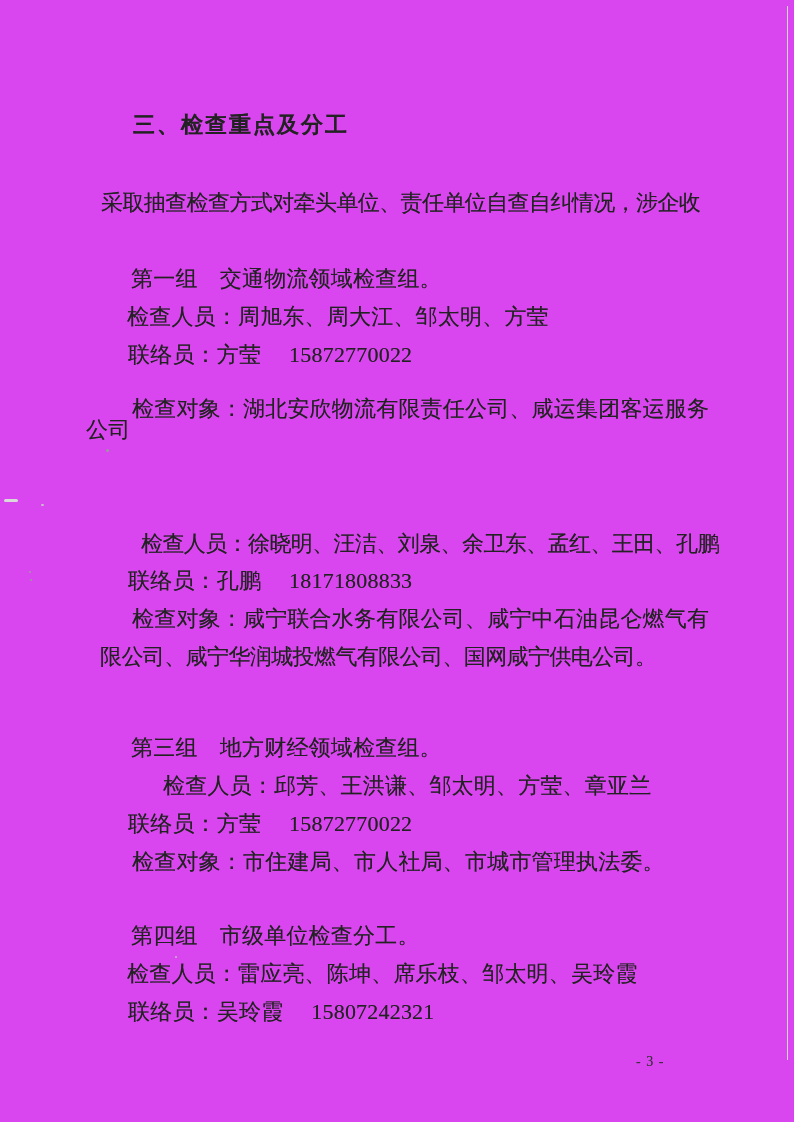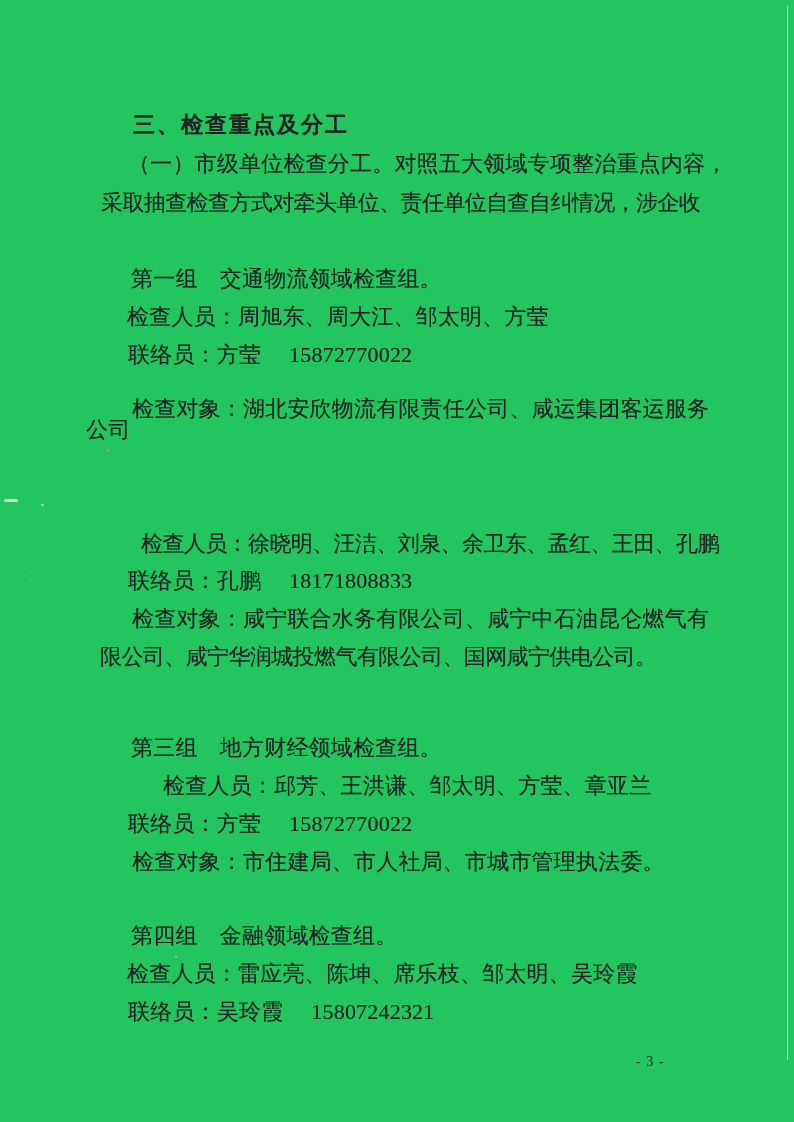--- a/index.html
+++ b/index.html
@@ -4,21 +4,21 @@
 <style>
   html, body {
     margin: 0;
     padding: 0;
     background: #e8e8e8;
   }
   .page {
     position: relative;
     width: 794px;
     height: 1122px;
-    background: #22c55e;
+    background: #d946ef;
     overflow: hidden;
     font-family: "Liberation Serif", "DejaVu Serif", serif;
     color: #222222;
   }
   .line {
     position: absolute;
     font-size: 22px;
     line-height: 26px;
     white-space: pre;
     letter-spacing: 0.2px;
@@ -69,38 +69,37 @@
   <div class="scan-edge-line"></div>
   <div class="speck speck-1"></div>
   <div class="speck speck-2"></div>
   <div class="speck speck-3"></div>
   <div class="speck speck-4"></div>
   <div class="speck speck-5"></div>
   <div class="speck speck-6"></div>
 
   <div class="line heading" style="left:133px; top:112px;">三、检查重点及分工</div>
 
-  <div class="line" style="left:128px; top:151px;">（一）市级单位检查分工。对照五大领域专项整治重点内容，</div>
   <div class="line tight" style="left:87px; top:190px;">采取抽查检查方式对牵头单位、责任单位自查自纠情况，涉企收</div>
 
   <div class="line" style="left:131px; top:266px;">第一组　交通物流领域检查组。</div>
   <div class="line" style="left:127px; top:304px;">检查人员：周旭东、周大江、邹太明、方莹</div>
   <div class="line" style="left:128px; top:342px;">联络员：方莹　 15872770022</div>
   <div class="line" style="left:132px; top:380px;margin-top:16px;">检查对象：湖北安欣物流有限责任公司、咸运集团客运服务</div>
   <div class="line" style="left:86px; top:417px;">公司</div>
 
   <div class="line tight" style="left:127px; top:531px;">检查人员：徐晓明、汪洁、刘泉、余卫东、孟红、王田、孔鹏</div>
   <div class="line" style="left:128px; top:568px;">联络员：孔鹏　 18171808833</div>
   <div class="line" style="left:132px; top:606px;">检查对象：咸宁联合水务有限公司、咸宁中石油昆仑燃气有</div>
   <div class="line tight" style="left:86px; top:644px;">限公司、咸宁华润城投燃气有限公司、国网咸宁供电公司。</div>
 
   <div class="line" style="left:131px; top:735px;">第三组　地方财经领域检查组。</div>
   <div class="line" style="left:127px; top:773px;margin-left:36px;">检查人员：邱芳、王洪谦、邹太明、方莹、章亚兰</div>
   <div class="line" style="left:128px; top:811px;">联络员：方莹　 15872770022</div>
   <div class="line" style="left:132px; top:849px;">检查对象：市住建局、市人社局、市城市管理执法委。</div>
 
-  <div class="line" style="left:131px; top:923px;">第四组　金融领域检查组。</div>
+  <div class="line" style="left:131px; top:923px;">第四组　市级单位检查分工。</div>
   <div class="line" style="left:127px; top:961px;">检查人员：雷应亮、陈坤、席乐枝、邹太明、吴玲霞</div>
   <div class="line" style="left:128px; top:999px;">联络员：吴玲霞　 15807242321</div>
 
   <div class="page-number">- 3 -</div>
 
 </div>
 
 </body></html>

